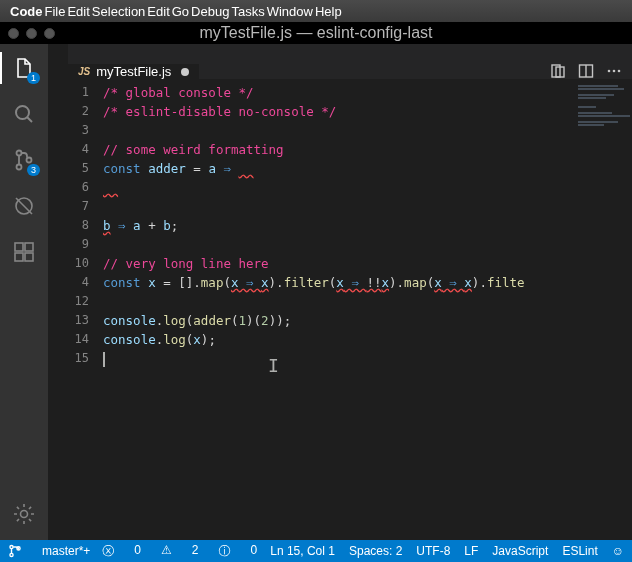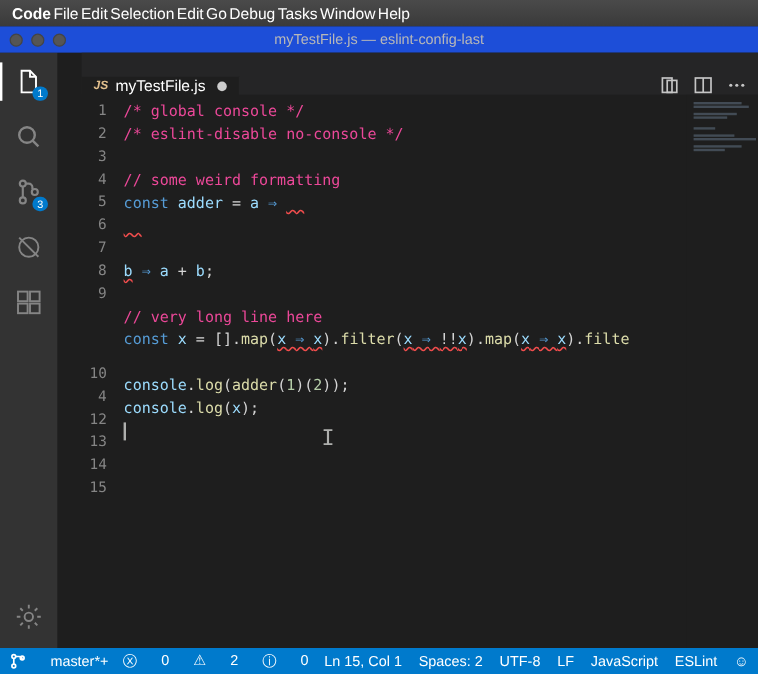--- a/index.html
+++ b/index.html
@@ -10,22 +10,22 @@
   font-size: 13px; color: #ccc;
 }
 .menubar {
   height: 22px; background: linear-gradient(#4a4a4a,#3a3a3a);
   display: flex; align-items: center; padding: 0 8px; color: #fff;
   font-size: 13px; gap: 2px;
 }
 .menubar .apple { font-size: 14px; }
 .menubar .bold { font-weight: 700; }
 .titlebar {
-  height: 22px; background: #1d4ed8; display: flex; align-items: center;
-  position: relative; color: #b8b8b8; font-size: 12px;
+  height: 22px; background: #000000; display: flex; align-items: center;
+  position: relative; color: #b8b8b8; font-size: 16px;
 }
 .traffic { display:flex; gap:7px; padding-left:8px; }
 .dot { width:11px; height:11px; border-radius:50%; background:#555; border:1px solid #444;}
 .title-center { position:absolute; left:50%; transform:translateX(-50%); }
 .main { display:flex; height: calc(562px - 22px - 22px - 22px); }
 .activitybar {
   width: 48px; background:#333333; display:flex; flex-direction:column;
   align-items:center; padding-top:10px; gap:18px; position:relative;
 }
 .activitybar .ab-item { width:28px; height:28px; display:flex; align-items:center; justify-content:center; color:#858585; position:relative; cursor:pointer;}
@@ -168,21 +168,21 @@
       <div class="gutter">
 <span style="display: block;">1</span>
 <span style="display: block;">2</span>
 <span style="display: block;">3</span>
 <span style="display: block;">4</span>
 <span style="display: block;">5</span>
 <span style="display: block;">6</span>
 <span style="display: block;">7</span>
 <span style="display: block;">8</span>
 <span style="display: block;">9</span>
-<span style="display: block; margin-top: 48px;">10</span>
+<span style="display: block;">10</span>
 <span style="display: block;">4</span>
 <span style="display: block;">12</span>
 <span style="display: block;">13</span>
 <span style="display: block;">14</span>
 <span style="display: block;">15</span>
 </div>
       <div class="code"><span class="c-comment">/* global console */</span>
 <span class="c-comment">/* eslint-disable no-console */</span>
 
 <span class="c-comment">// some weird formatting</span>

